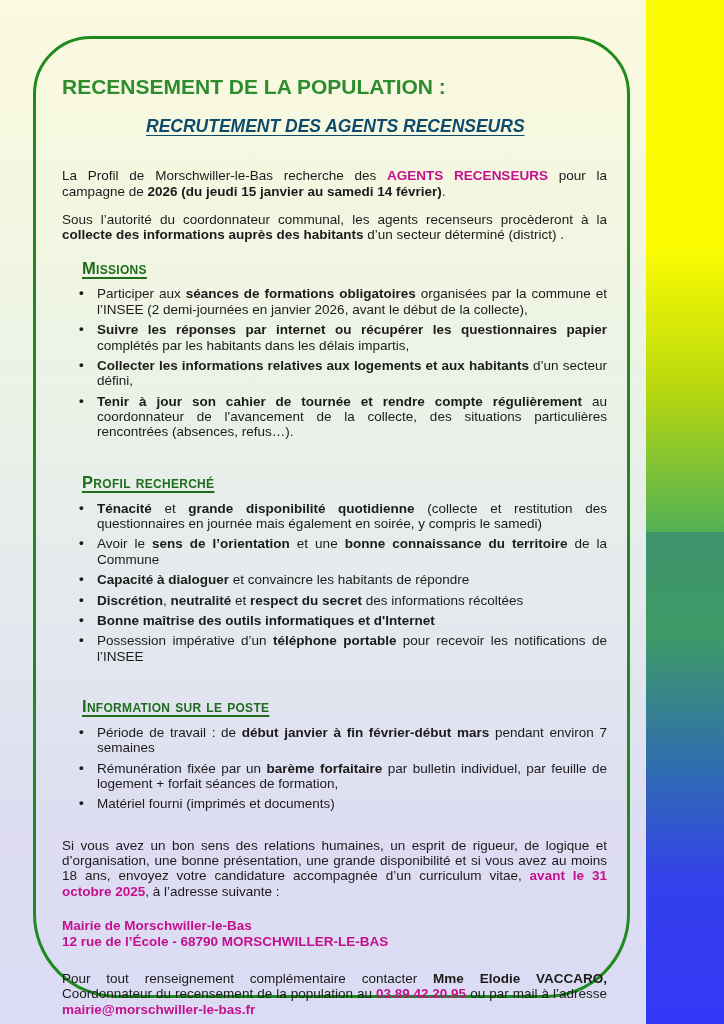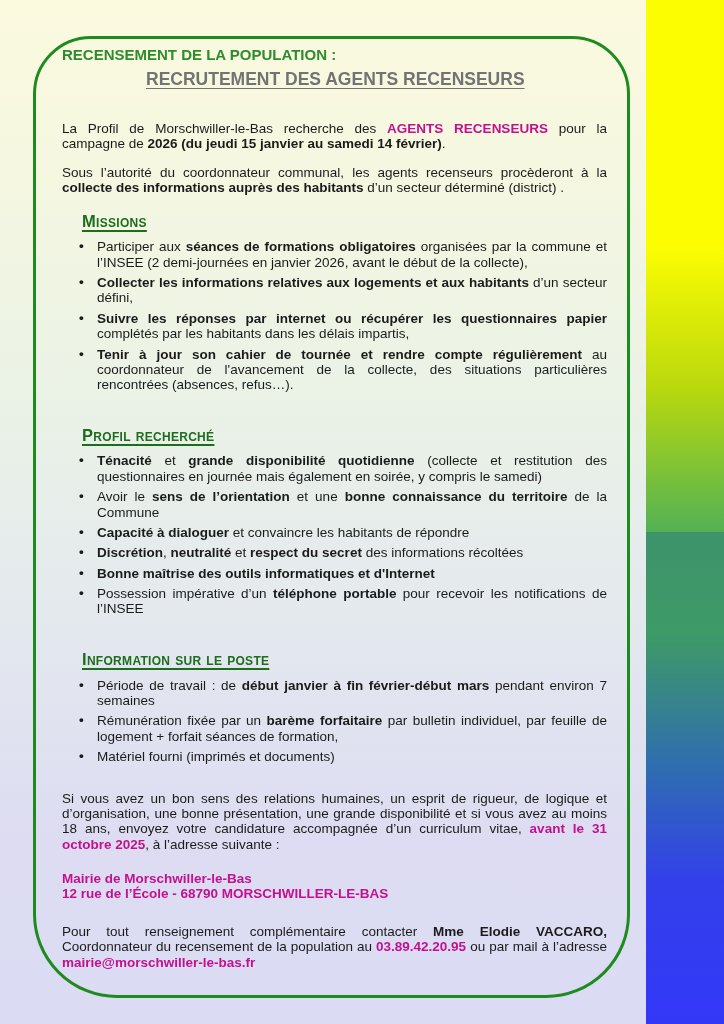--- a/index.html
+++ b/index.html
@@ -13,23 +13,23 @@
     background:linear-gradient(180deg,#fdfd01 0%,#fdfd01 24%,#b8d80e 38%,#52b155 52%,#3e936b 0,#3e9a67 62%,#2f6db0 75%,#3340ea 86%,#3338f8 100%);
   }
   .frame{
     position:absolute;left:33px;top:36px;width:597px;height:962px;box-sizing:border-box;
     border:3px solid #1f8b1f;border-radius:58px 58px 84px 84px;
   }
   .content{
     position:absolute;left:62px;top:46px;width:545px;
     color:#1b1b1b;font-size:13.5px;line-height:1.14;
   }
-  .title1{color:#2e8b2e;font-weight:bold;font-size:15px;line-height:1.2;}
-  .title2{color:#737373;font-weight:bold;font-size:17.5px;line-height:1.2;margin:5px 0 0 84px;
-    text-decoration:underline;text-underline-offset:3px;}
+  .title1{color:#2e8b2e;font-weight:bold;font-size:21px;line-height:1.2;margin-top:28px;}
+  .title2{color:#0c4a6e;font-weight:bold;font-size:17.5px;line-height:1.2;margin:17px 0 0 84px;
+    text-decoration:underline;text-underline-offset:3px;font-style:italic;}
   .para{text-align:justify;margin:13px 0 0 0;}
   .para.first{margin-top:31px;}
   .sec{margin-top:16px;}
   .sec-head{display:inline-block;color:#1d6d1d;font-weight:bold;font-size:16.5px;
     font-variant:small-caps;letter-spacing:.3px;
     text-decoration:underline;text-decoration-thickness:2px;text-underline-offset:3px;margin-left:20px;}
   ul.bullets{list-style:none;margin:9px 0 0 0;padding:0;}
   ul.bullets li{position:relative;padding-left:35px;margin-bottom:5px;text-align:justify;}
   ul.bullets li::before{content:"\2022";position:absolute;left:17px;top:-1px;font-weight:bold;color:#1b1b1b;}
   .spacer-lg{height:12px;}
@@ -50,22 +50,22 @@
   <div class="title1">RECENSEMENT DE LA POPULATION :</div>
   <div class="title2">RECRUTEMENT DES AGENTS RECENSEURS</div>
 
   <p class="para first"><span>La Profil de Morschwiller-le-Bas recherche des </span><span class="b m">AGENTS RECENSEURS</span><span> pour la campagne de </span><span class="b">2026 (du jeudi 15 janvier au samedi 14 février)</span><span>.</span></p>
   <p class="para"><span>Sous l’autorité du coordonnateur communal, les agents recenseurs procèderont à la </span><span class="b">collecte des informations auprès des habitants </span><span>d’un secteur déterminé (district) .</span></p>
 
   <div class="sec">
     <span class="sec-head">Missions</span>
     <ul class="bullets">
       <li><span>Participer aux </span><span class="b">séances de formations obligatoires</span><span> organisées par la commune et l’INSEE (2 demi-journées en janvier 2026, avant le début de la collecte),</span></li>
+      <li><span class="b">Suivre les réponses par internet ou récupérer les questionnaires papier</span><span> complétés par les habitants dans les délais impartis,</span></li>
       <li><span class="b">Collecter les informations relatives aux logements et aux habitants</span><span> d’un secteur défini,</span></li>
-      <li><span class="b">Suivre les réponses par internet ou récupérer les questionnaires papier</span><span> complétés par les habitants dans les délais impartis,</span></li>
       <li><span class="b">Tenir à jour son cahier de tournée et rendre compte régulièrement</span><span> au coordonnateur de l'avancement de la collecte, des situations particulières rencontrées (absences, refus…).</span></li>
     </ul>
   </div>
 
   <div class="spacer-lg"></div>
 
   <div class="sec">
     <span class="sec-head">Profil recherché</span>
     <ul class="bullets">
       <li><span class="b">Ténacité</span><span> et </span><span class="b">grande disponibilité quotidienne</span><span> (collecte et restitution des questionnaires en journée mais également en soirée, y compris le samedi)</span></li>

